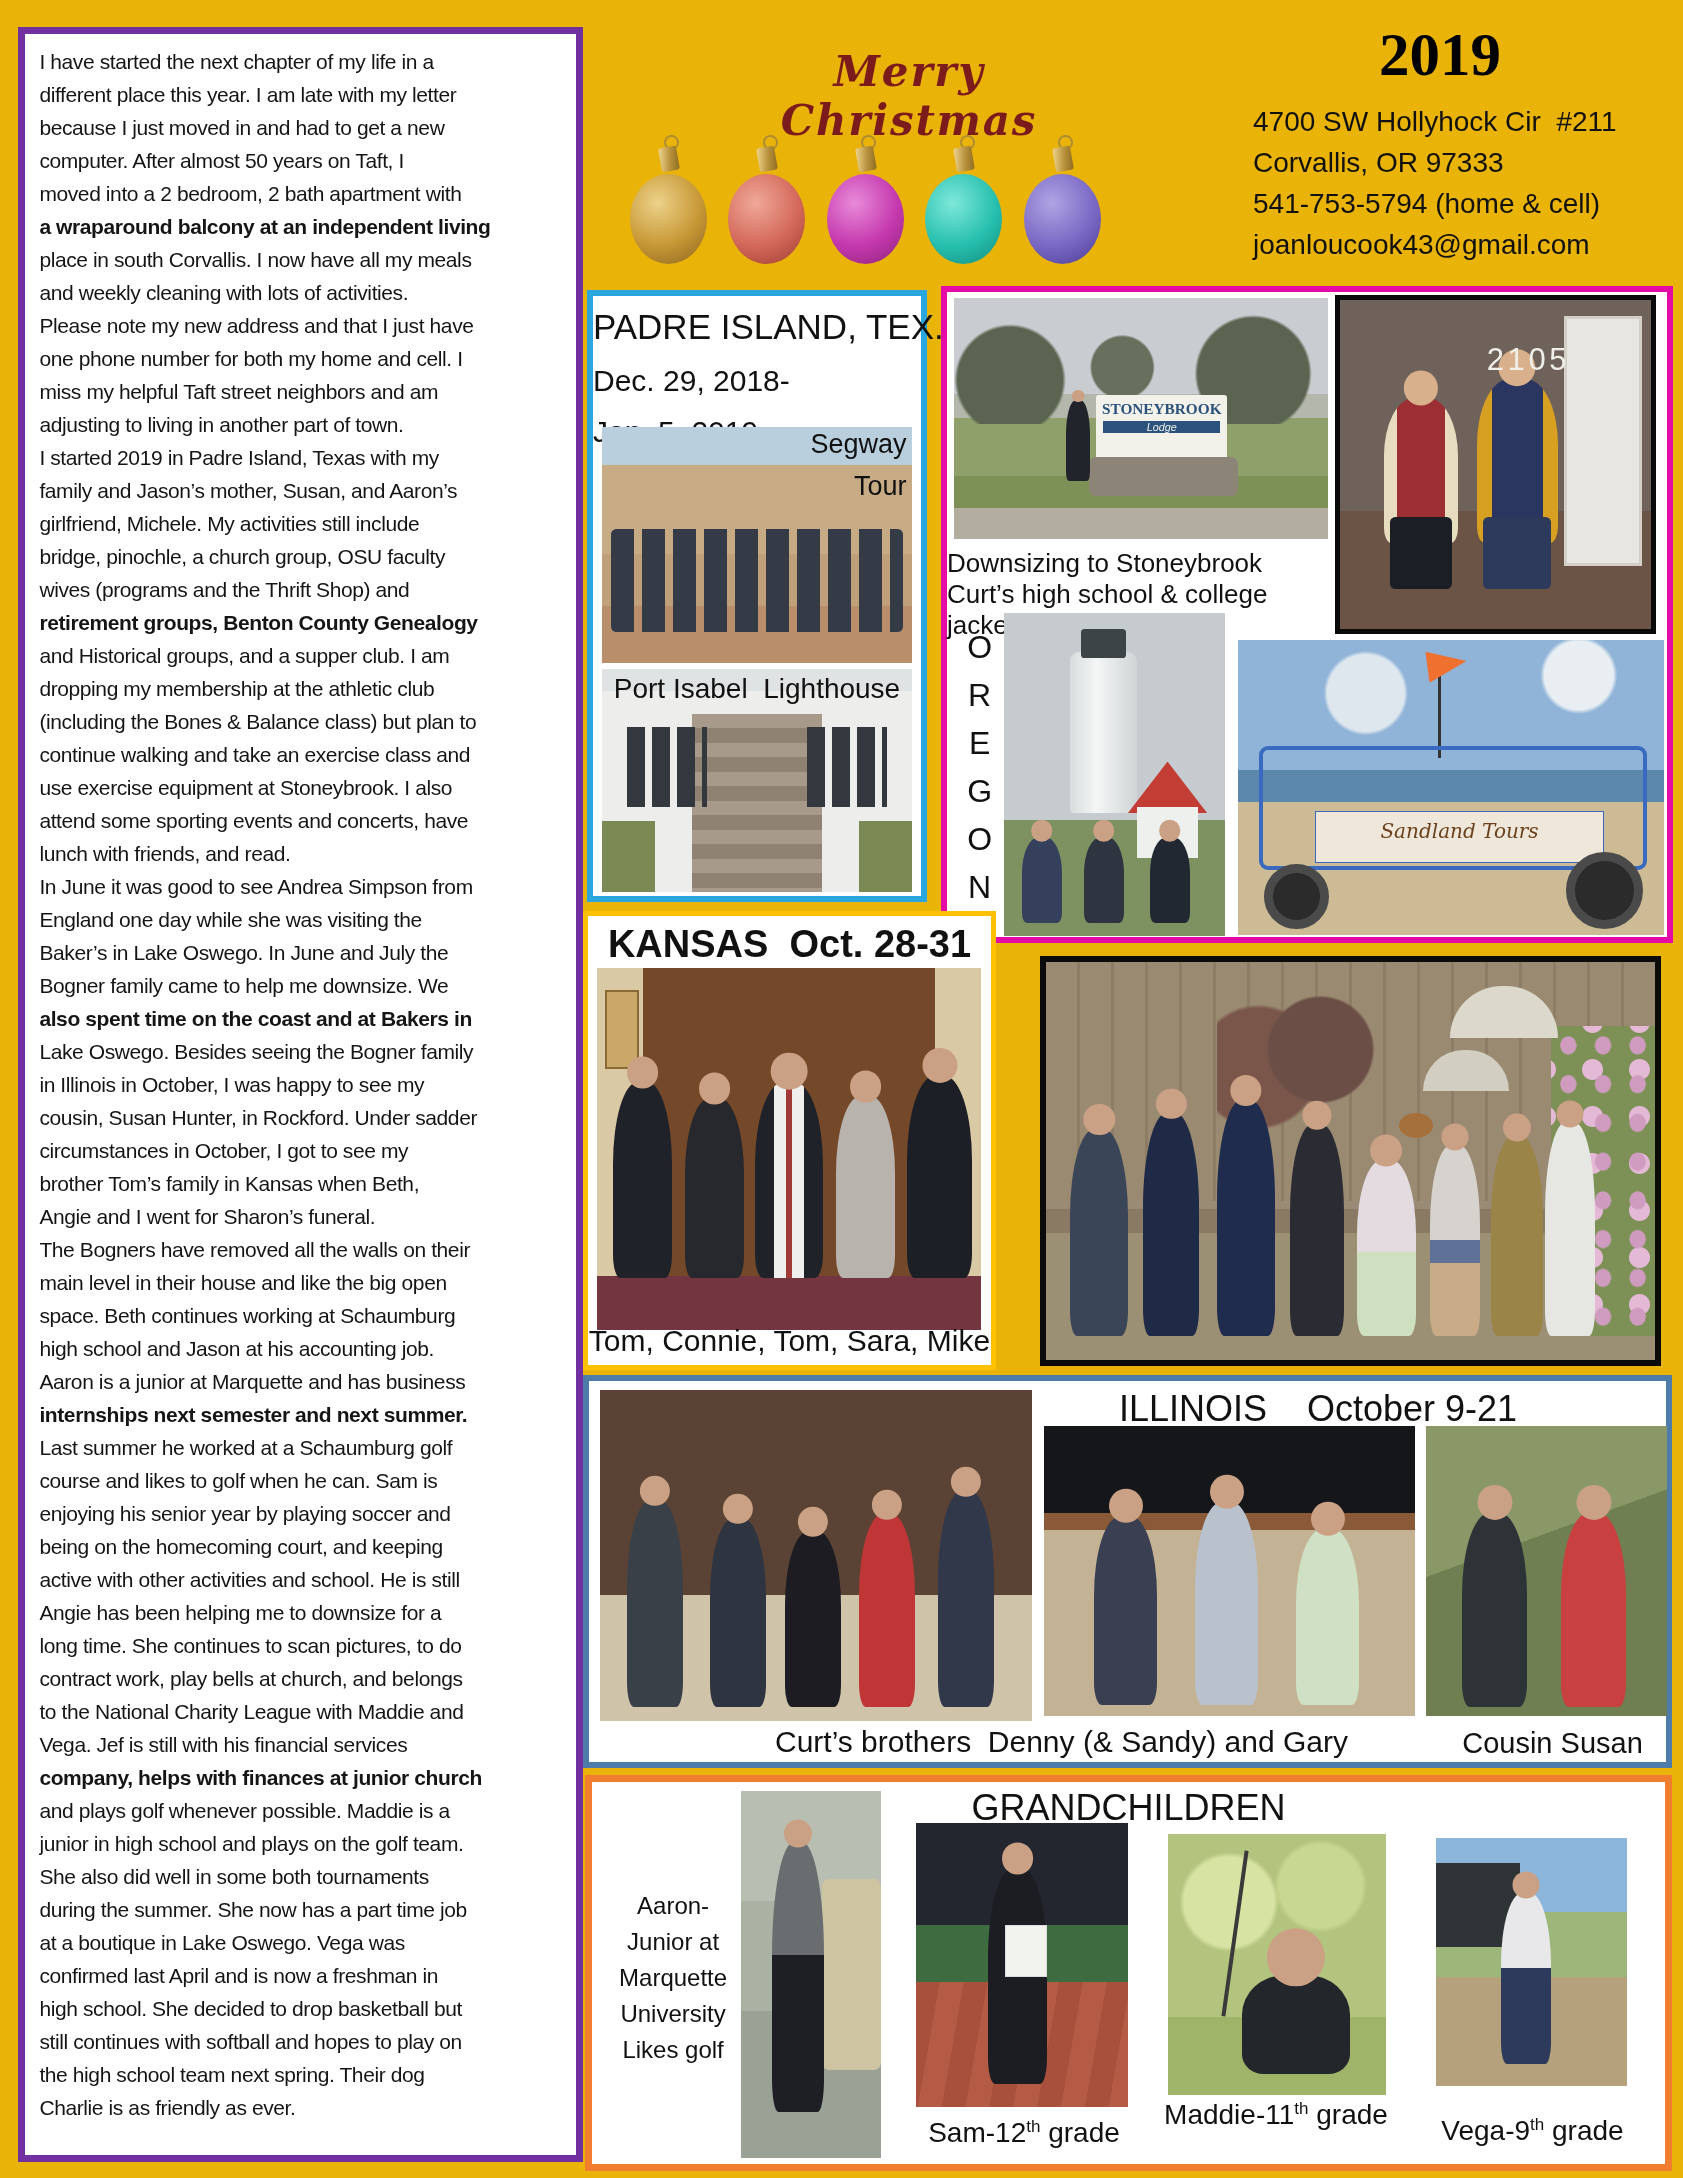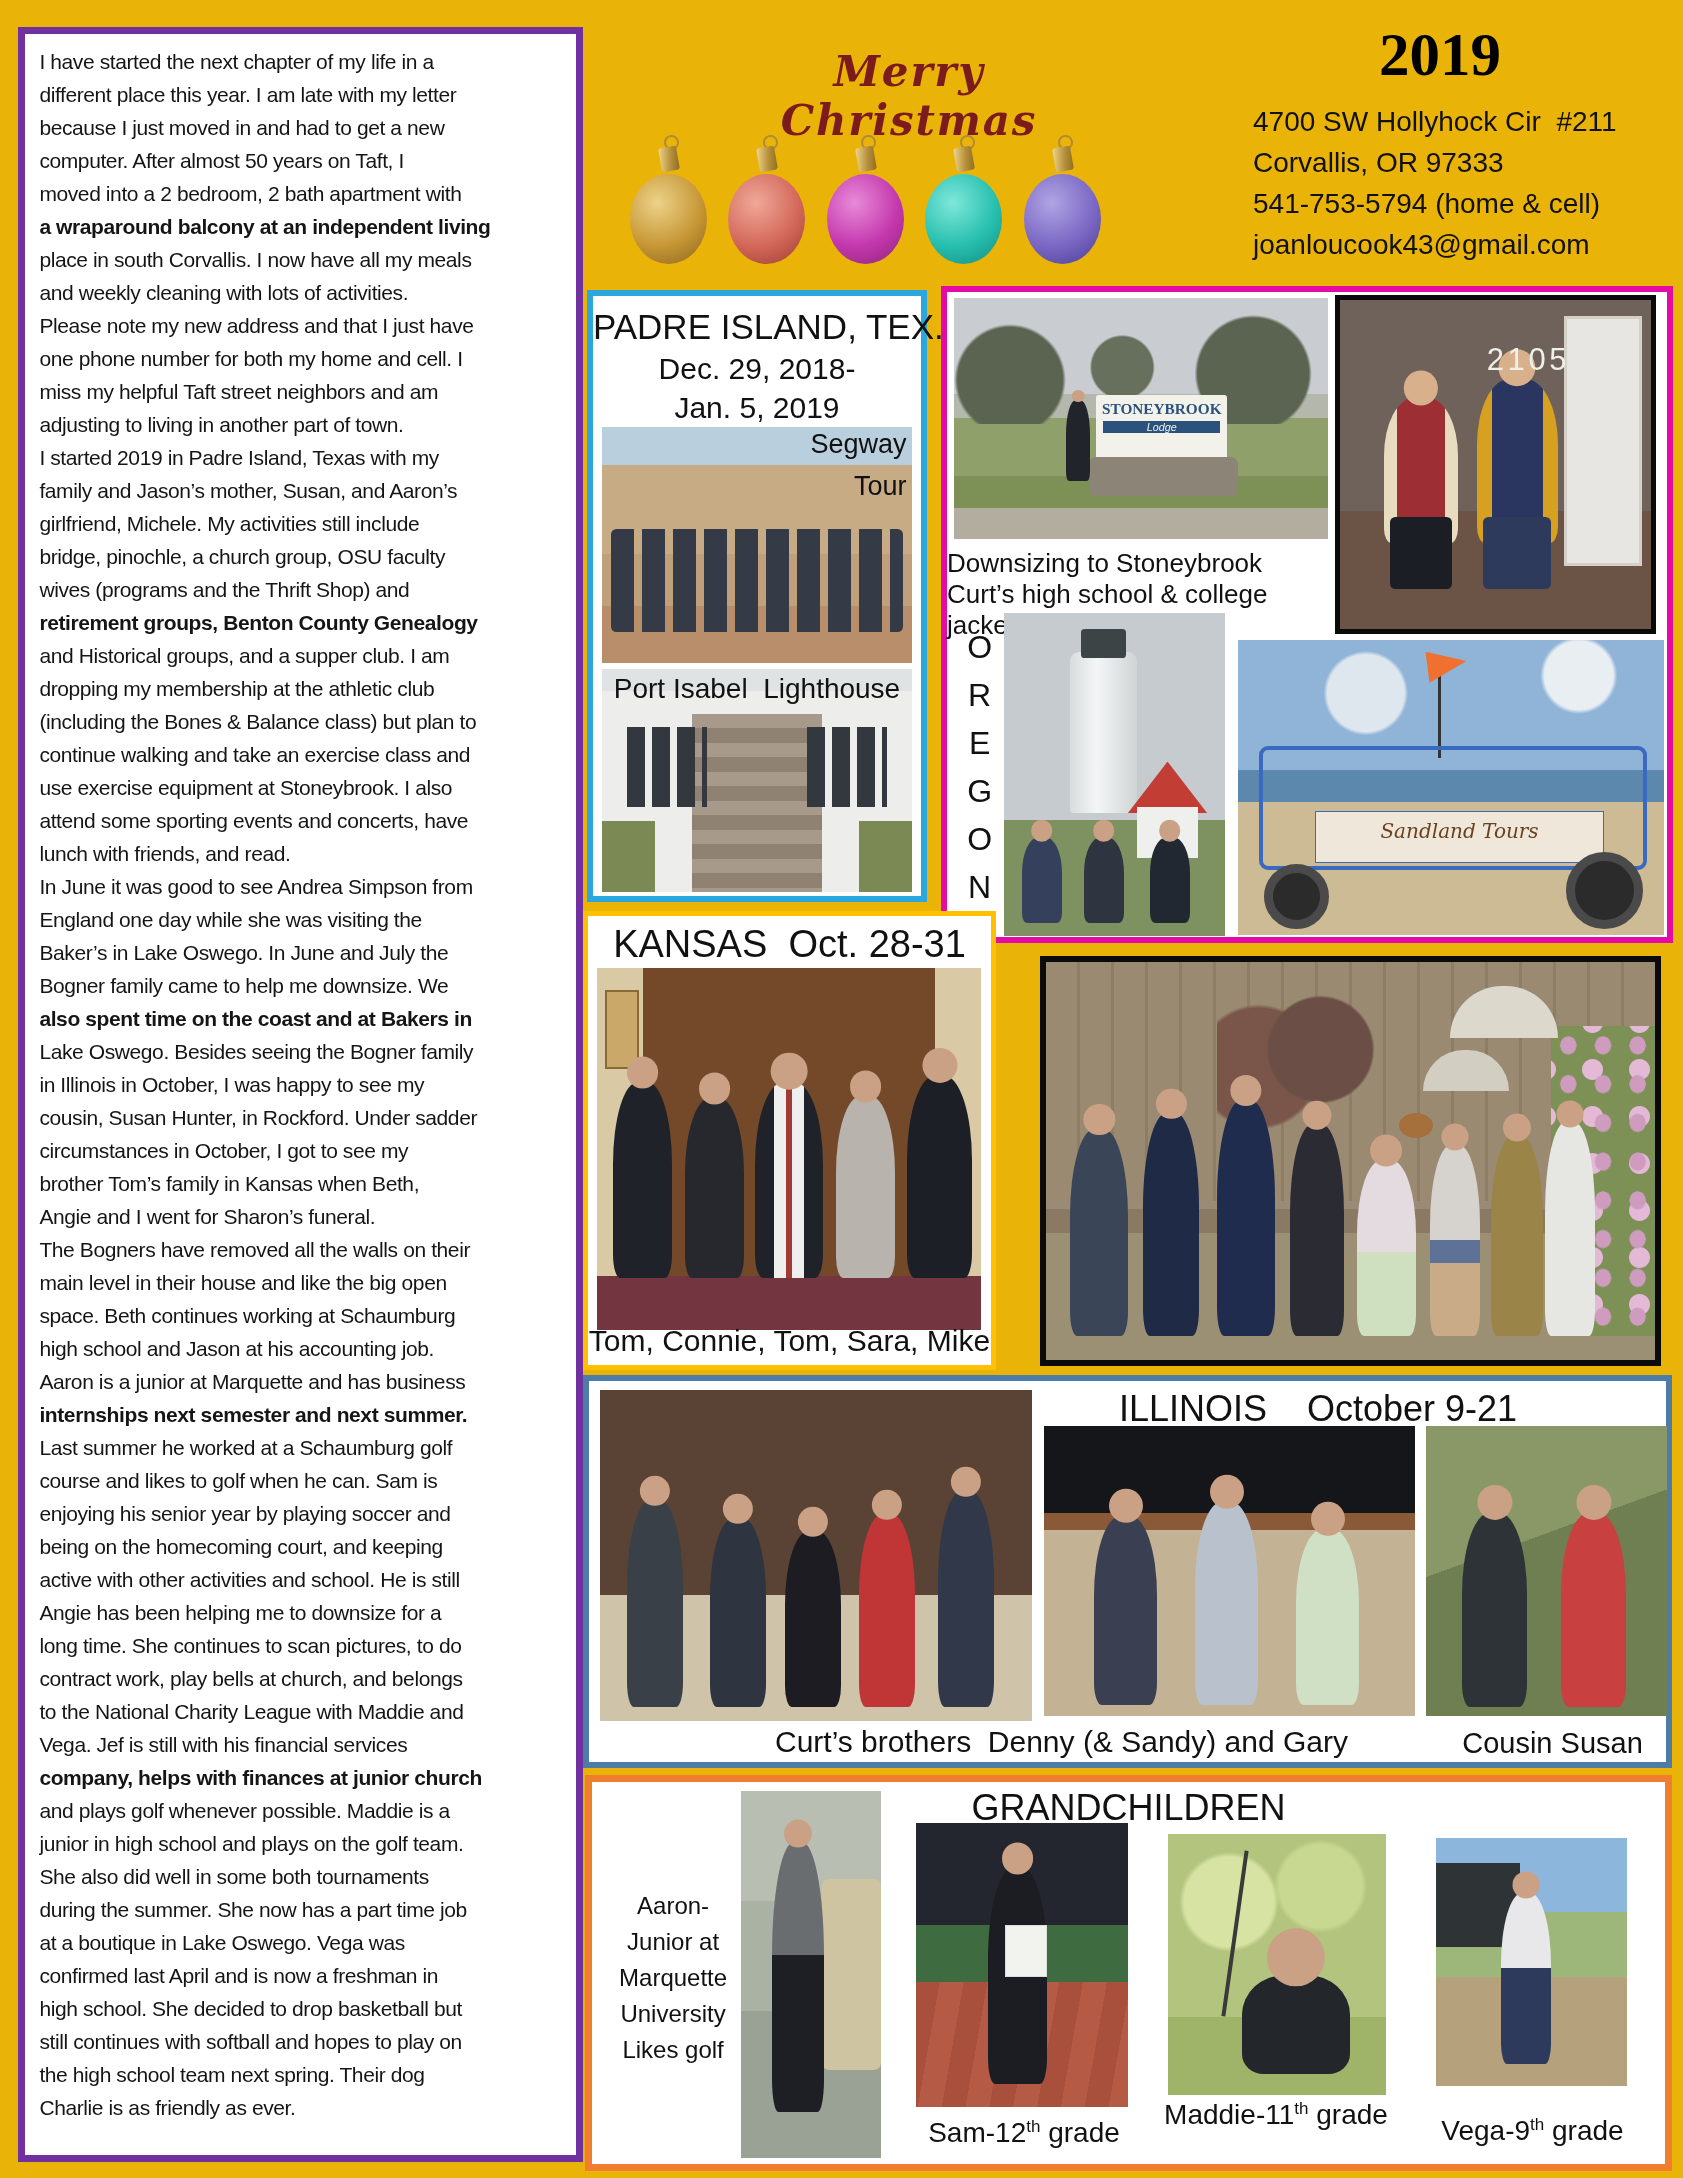--- a/index.html
+++ b/index.html
@@ -39,21 +39,21 @@
   
   .box{position:absolute;box-sizing:border-box;background:#fff;}
   .ph{position:absolute;overflow:hidden;background:#ccc;}
   .p{position:absolute;border-radius:42% 42% 12% 12%;background:#2c2f38;}
   .p::before{content:"";position:absolute;left:50%;top:0;transform:translate(-50%,-80%);
     width:54%;height:0;padding-bottom:54%;border-radius:50%;background:#caa184;}
 
   
   .padre{left:587px;top:290px;width:340px;height:612px;border:6.3px solid #2BA7E0;}
   .padre-title{margin-top:10.8px;text-align:center;font-size:35px;white-space:pre;}
-  .padre-date{text-align:center;font-size:30px;margin-top:5px;}
+  .padre-date{font-size:30px;margin-top:17px;}
   .ph-segway{left:9px;top:131px;width:310px;height:236px;
     background:linear-gradient(180deg,#b9cfdd 0 16%,#c7ab84 16% 54%,#bfa07a 54% 76%,#b98e6b 76% 100%);}
   .ph-segway .crowd{position:absolute;left:3%;right:3%;bottom:13%;height:44%;
     background:repeating-linear-gradient(90deg,#343b47 0 23.4px,transparent 23.4px 31px);border-radius:5.4px;}
   .seg-cap{position:absolute;right:5.4px;top:-3.6px;text-align:right;font-size:27px;line-height:42px;color:#111;z-index:2;}
   .ph-steps{left:9px;top:373px;width:310px;height:223px;
     background:linear-gradient(180deg,#dfe3e4 0 10%,#ededec 10% 100%);}
   .ph-steps .stairs{position:absolute;left:29%;right:29%;top:20%;bottom:0;
     background:repeating-linear-gradient(180deg,#a89a8a 0 14.4px,#8f8273 14.4px 29px);}
   .ph-steps .grass{position:absolute;bottom:0;width:17%;height:32%;background:#7b8a55;}
@@ -141,21 +141,21 @@
   .ph-garden .p:nth-of-type(10){left:51%;width:59px;height:176px;
     background:linear-gradient(180deg,#e4dbe0 0 52%,#cfe0c0 52%);}
   .ph-garden .p:nth-of-type(11){left:63%;width:50px;height:191px;
     background:linear-gradient(180deg,#d6d3ce 0 50%,#5d7296 50% 62%,#c9ab88 62%);}
   .ph-garden .p:nth-of-type(12){left:73%;width:52px;height:200px;background:#9a8448;}
   .ph-garden .p:nth-of-type(13){left:82%;width:50px;height:214px;background:#e6e6e2;}
   .ph-garden .dog{position:absolute;left:58%;top:38%;width:34px;height:25px;border-radius:50%;background:#a5703c;}
 
   
   .kansas{left:583px;top:911px;width:413px;height:459px;border:5.4px solid #FFC000;z-index:3;}
-  .k-title{margin-top:7.2px;text-align:center;font-size:38px;white-space:pre;}
+  .k-title{margin-top:7.2px;text-align:center;font-size:38px;white-space:pre;font-weight:bold;}
   .ph-kansas{left:9px;top:52px;width:384px;height:362px;
     background:linear-gradient(90deg,#d9c9a4 0 12%,#74492a 12% 88%,#d9c9a4 88%);}
   .ph-kansas .floor{position:absolute;left:0;right:0;bottom:0;height:15%;background:#733640;}
   .ph-kansas .pic{position:absolute;left:2%;top:6%;width:9%;height:22%;background:#caa86a;border:2.7px solid #8a6a34;box-sizing:border-box;}
   .ph-kansas .p{bottom:52px;width:59px;height:196px;background:#202229;}
   .ph-kansas .p:nth-of-type(3){left:16px;}
   .ph-kansas .p:nth-of-type(4){left:88px;height:180px;background:#26282e;}
   .ph-kansas .p:nth-of-type(5){left:158px;width:68px;
     background:linear-gradient(90deg,#202229 28%,#efefed 28% 46%,#a03a36 46% 54%,#efefed 54% 72%,#202229 72%);}
   .ph-kansas .p:nth-of-type(6){left:239px;height:182px;background:#b9b3ae;}

